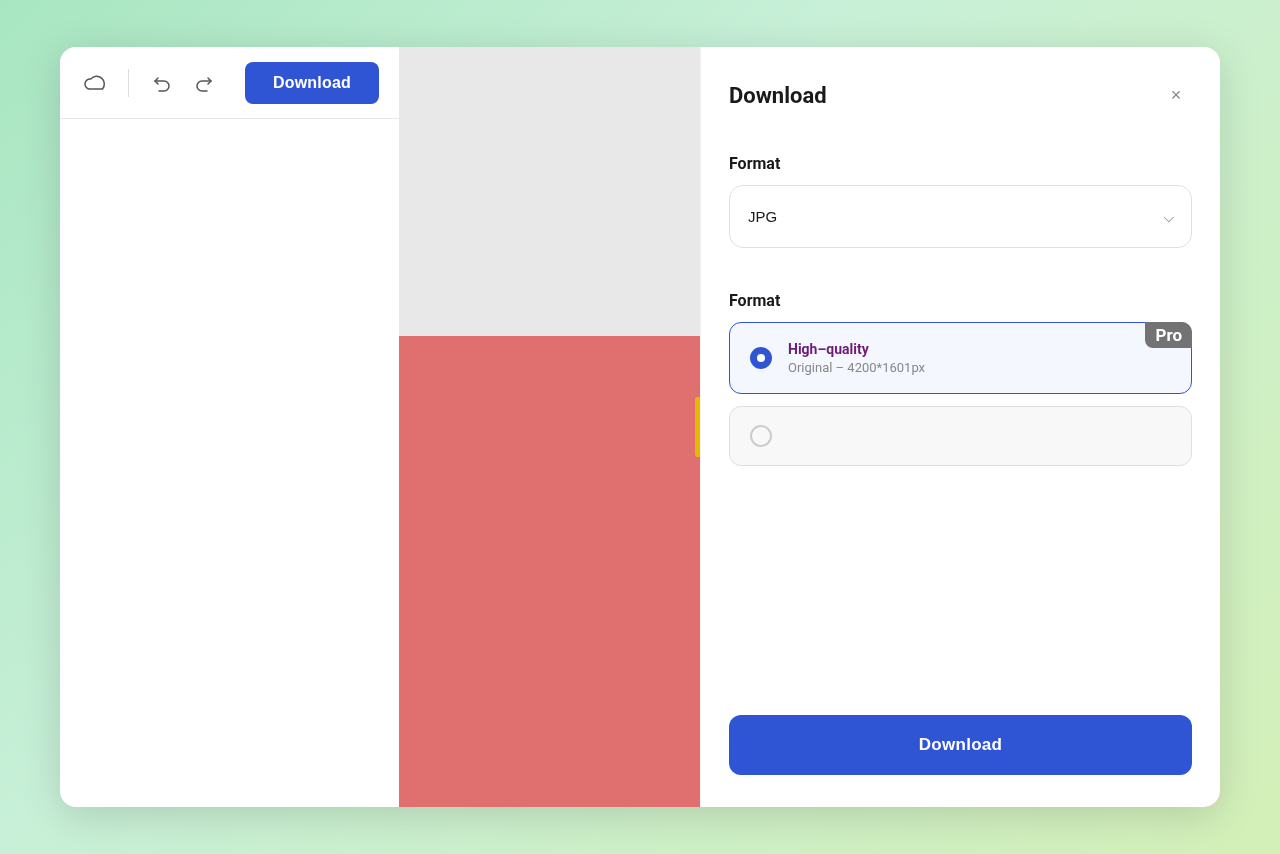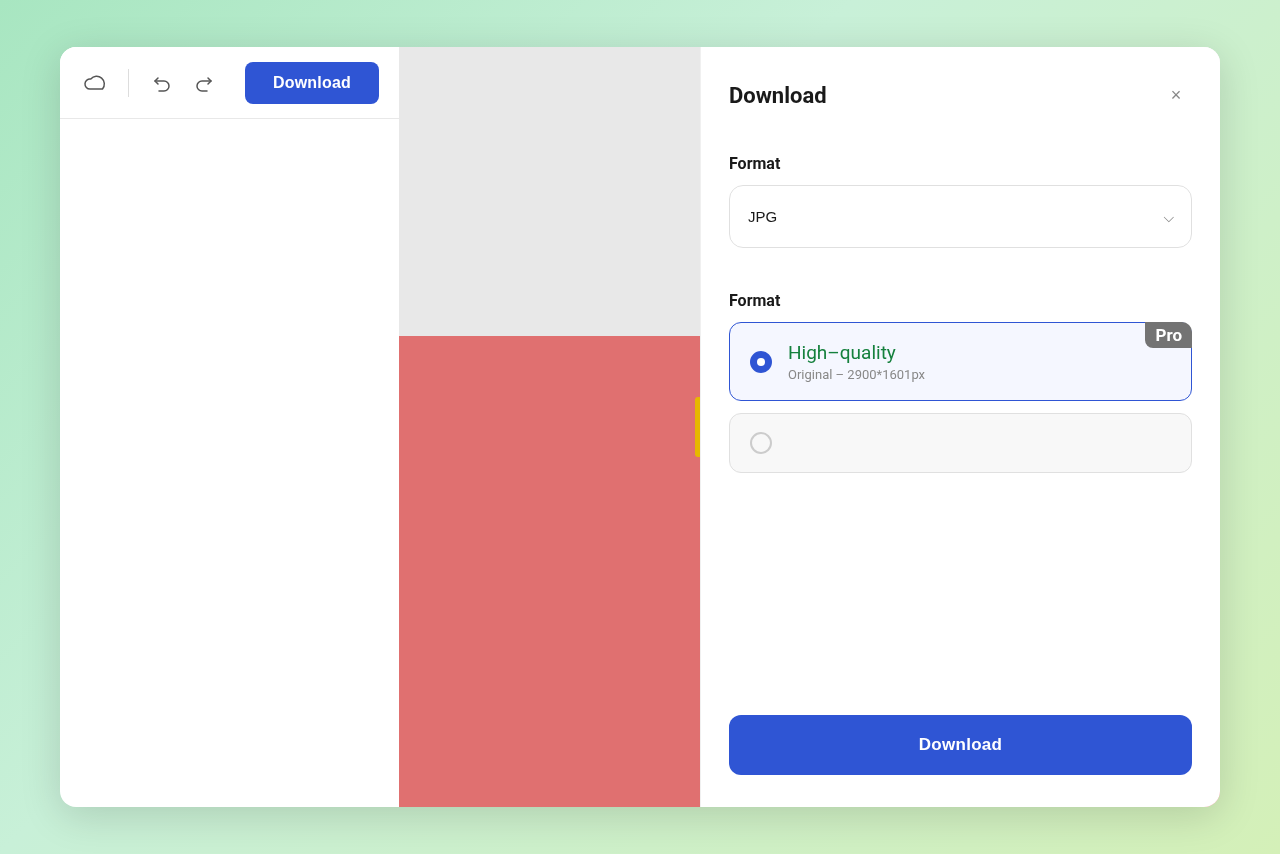--- a/index.html
+++ b/index.html
@@ -286,23 +286,23 @@
       background: #ffffff;
     }
 
     .quality-info {
       display: flex;
       flex-direction: column;
       gap: 3px;
     }
 
     .quality-name {
-      font-size: 19px;
-      font-weight: 400;
-      color: #15803d;
+      font-size: 14px;
+      font-weight: 700;
+      color: #701a75;
     }
 
     .quality-desc {
       font-size: 13px;
       color: #888;
     }
 
     .pro-badge {
       position: absolute;
       top: -1px;
@@ -412,21 +412,21 @@
 
       <div>
         <div class="section-label">Format</div>
 
         <div class="quality-option selected">
           <div class="radio-circle selected">
             <div class="radio-dot"></div>
           </div>
           <div class="quality-info">
             <span class="quality-name">High–quality</span>
-            <span class="quality-desc">Original – 2900*1601px</span>
+            <span class="quality-desc">Original – 4200*1601px</span>
           </div>
           <span class="pro-badge">Pro</span>
         </div>
 
         <div class="quality-option">
           <div class="radio-circle"></div>
         </div>
       </div>
 
       <button class="download-action-btn">Download</button>

